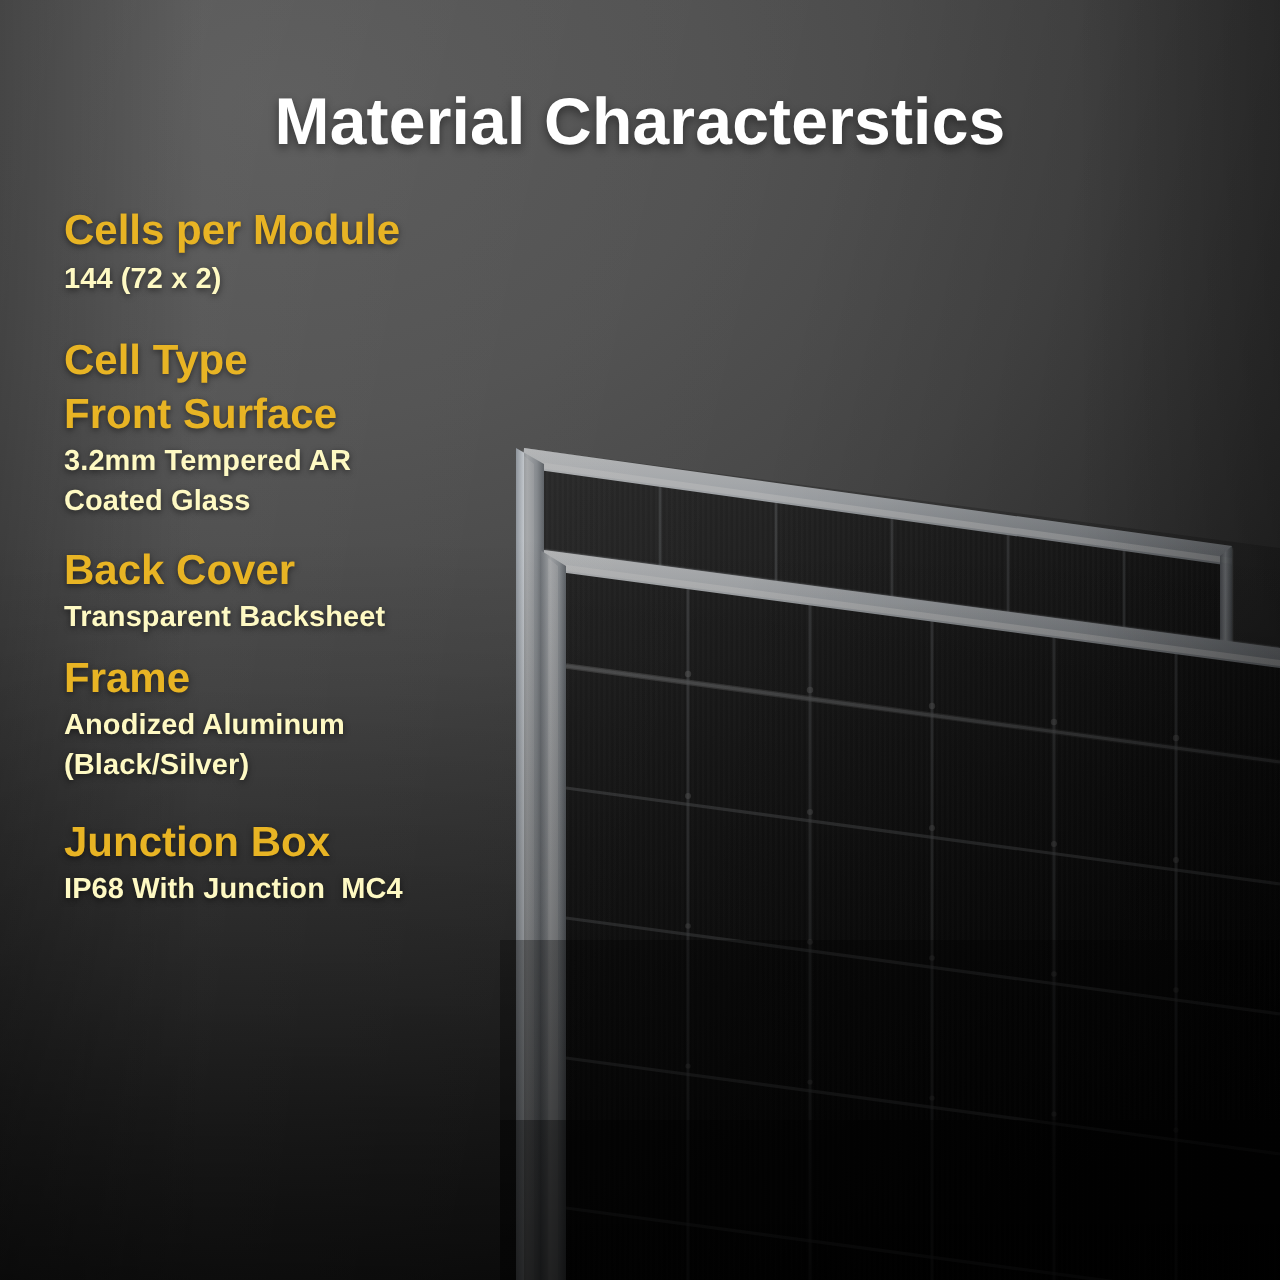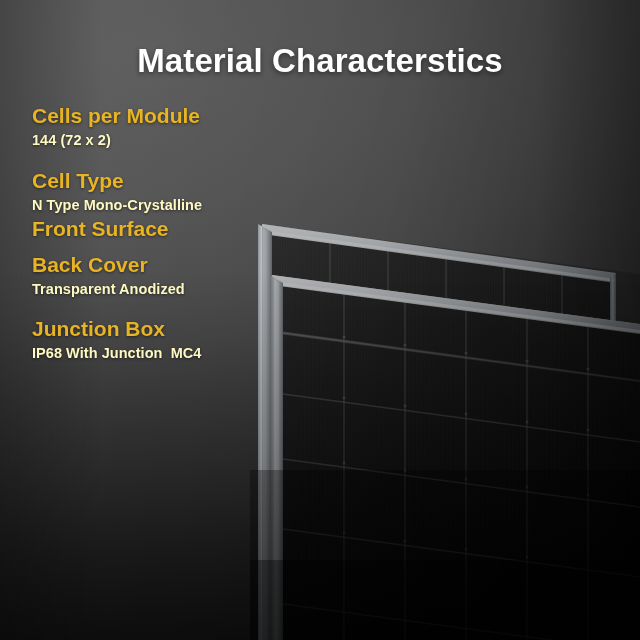--- a/index.html
+++ b/index.html
@@ -80,21 +80,21 @@
     font-size: 14.5px;
     font-weight: bold;
     line-height: 1.36;
     letter-spacing: 0.05px;
     text-shadow: 0 1px 3px rgba(0,0,0,0.55);
     white-space: pre-wrap;
   }
   .sp-cells   { margin-bottom: 19px; }
   .sp-celltype{ margin-bottom: 2px; }
   .sp-front   { margin-bottom: 12px; }
-  .sp-back    { margin-bottom: 18px; }
+  .sp-back    { margin-bottom: 8px; }
   .sp-frame   { margin-bottom: 16px; }
 </style>
 </head>
 <body>
 
 <div id="poster">
 
   <div class="bg-base"></div>
 
   <svg class="panel-art" viewBox="0 0 640 640">
@@ -265,32 +265,38 @@
 
   <div class="spec-list">
 
     <div class="spec sp-cells">
       <div class="spec-label">Cells per Module</div>
       <div class="spec-value">144 (72 x 2)</div>
     </div>
 
     <div class="spec sp-celltype">
       <div class="spec-label">Cell Type</div>
-      <div class="spec-value">N Type Mono-Crystalline</div>
     </div>
 
     <div class="spec sp-front">
       <div class="spec-label">Front Surface</div>
+      <div class="spec-value">3.2mm Tempered AR
+Coated Glass</div>
     </div>
 
     <div class="spec sp-back">
       <div class="spec-label">Back Cover</div>
-      <div class="spec-value">Transparent Anodized</div>
-    </div>
-
+      <div class="spec-value">Transparent Backsheet</div>
+    </div>
+
+    <div class="spec sp-frame">
+      <div class="spec-label">Frame</div>
+      <div class="spec-value">Anodized Aluminum
+(Black/Silver)</div>
+    </div>
 
     <div class="spec sp-junction">
       <div class="spec-label">Junction Box</div>
       <div class="spec-value">IP68 With Junction  MC4</div>
     </div>
 
   </div>
 </div>
 
 </body></html>

